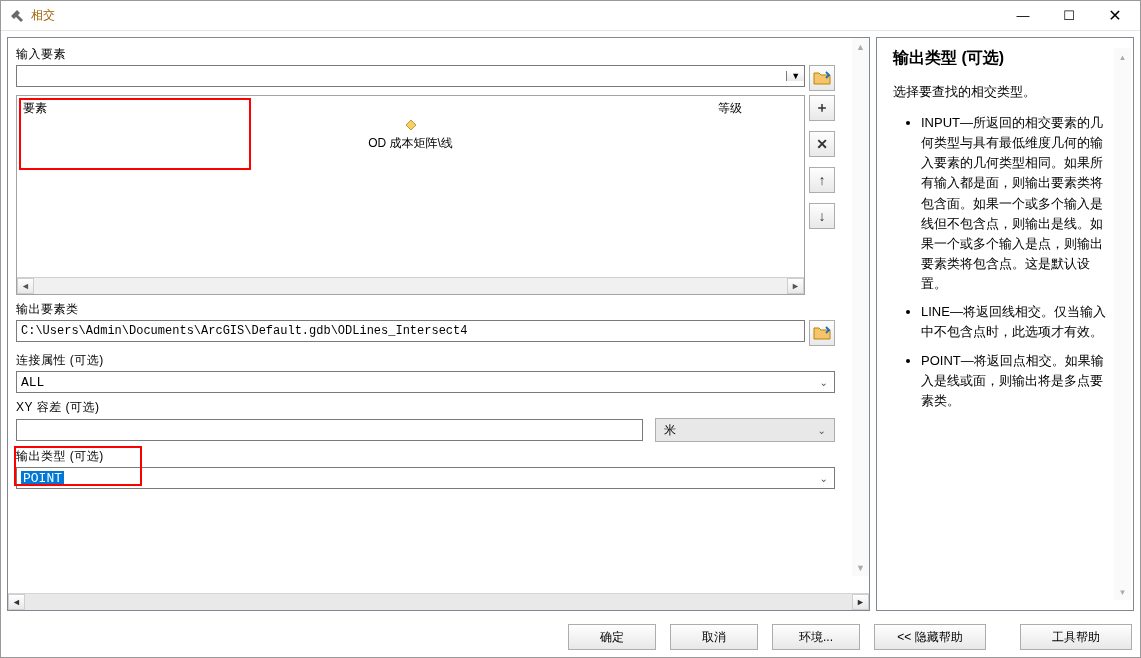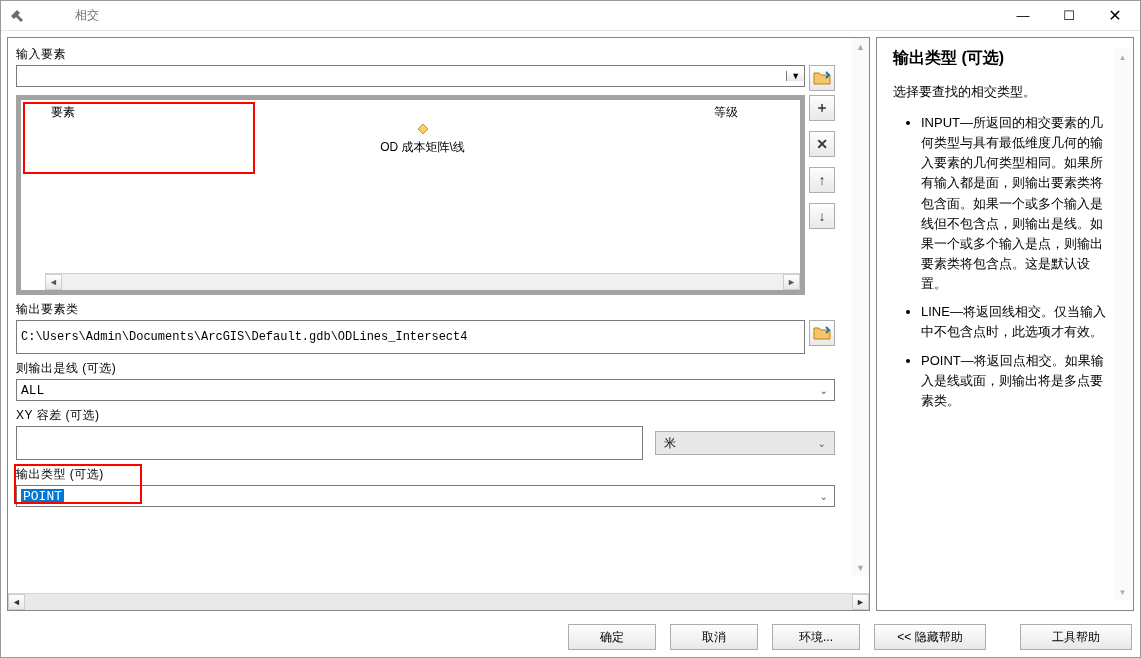--- a/index.html
+++ b/index.html
@@ -2,21 +2,21 @@
 <html><head>
 <meta charset="utf-8">
 <style>
 * { box-sizing: border-box; margin: 0; padding: 0; font-family: "Microsoft YaHei", "SimSun", Arial, sans-serif; }
 body { background: #fff; font-size: 12px; overflow: hidden; }
 
 .window { width: 1141px; height: 658px; border: 1px solid #999; display: flex; flex-direction: column; background: #fff; }
 
 .titlebar { height: 30px; display: flex; align-items: center; padding: 0 2px 0 8px; background: #fff; border-bottom: 1px solid #e5e5e5; }
 .titlebar .hammer { margin-right: 6px; width: 16px; height: 16px; display:flex; align-items:center; justify-content:center; }
-.titlebar .title { flex: 1; font-size: 12px; color: #737373; margin-left: 44px; }
+.titlebar .title { flex: 1; font-size: 12px; color: #a16207; }
 .titlebar .winbtn { width: 46px; height: 30px; display: flex; align-items: center; justify-content: center; font-family: Arial; font-size: 13px; color: #000; }
 .titlebar .winbtn.close { font-size: 16px; }
 
 .body { flex: 1; display: flex; padding: 6px; gap: 6px; overflow: hidden; }
 
 .left-pane { flex: 1; border: 1px solid #828790; display:flex; flex-direction:column; overflow:hidden; position:relative; }
 .left-content { flex:1; overflow:hidden; position:relative; }
 .form-area { padding: 8px 34px 8px 8px; height: 100%; overflow-y: hidden; }
 
 .label { font-size: 12px; color: #000; margin-top: 6px; margin-bottom: 2px; letter-spacing: 0.5px; }
@@ -27,37 +27,37 @@
 
 .combo-input { border: 1px solid #7a7a7a; background: #fff; height: 22px; display:flex; align-items:center; position:relative; }
 .combo-input input { border: none; outline: none; width: 100%; height: 100%; padding: 0 4px; font-size: 12px; }
 .combo-arrow-btn { width:18px; border-left:1px solid #7a7a7a; background:linear-gradient(#fff,#e8e8e8); display:flex; align-items:center; justify-content:center; font-size:9px; color:#000; }
 
 .icon-btn { width: 26px; height: 26px; border: 1px solid #adadad; background: linear-gradient(#fefefe,#e8e8e8); display: flex; align-items: center; justify-content: center; font-size: 14px; color: #333; }
 .icon-btn.folder svg { width:18px; height:16px; }
 .icon-btn.tools-col { width: 26px; height: 26px; }
 
 .feature-block { display:flex; gap:4px; margin-top:4px; }
-.feature-list-wrap { flex:1; border: 5px solid #a3a3a3; height: 200px; display:flex; flex-direction:column;padding-left:24px; }
+.feature-list-wrap { flex:1; border: 1px solid #a3a3a3; height: 200px; display:flex; flex-direction:column; }
 .redbox1 { position:absolute; border:2px solid #ff0000; pointer-events:none; }
 
 .feature-header { display:flex; padding: 4px 6px 2px 6px; }
 .fh-col1 { flex:1; font-size:12px; }
 .fh-col2 { width:80px; font-size:12px; }
 .feature-items { flex:1; overflow:auto; padding: 0 6px; }
 .feature-item { display:flex; align-items:center; height:18px; font-size:12px; gap:4px;flex-direction:column; }
 .feature-item .diamond { width:12px; height:12px; }
 
 .hscroll { height:17px; background:#f0f0f0; border-top:1px solid #d0d0d0; display:flex; }
 .hscroll .arrow { width:17px; display:flex; align-items:center; justify-content:center; font-size:9px; color:#555; border:1px solid #cecece; background:linear-gradient(#fefefe,#e8e8e8); }
 .hscroll .track { flex:1; }
 
 .tools-col { display:flex; flex-direction:column; gap:10px; padding-top:0; }
 
-.text-input { border:1px solid #7a7a7a; background:#fff; height:22px; padding:16px 4px; font-size:12px; outline:none; width:100%; font-family:"Courier New", monospace; }
+.text-input { border:1px solid #7a7a7a; background:#fff; height:22px; padding:8px 4px; font-size:12px; outline:none; width:100%; font-family:"Courier New", monospace; }
 
 .xy-row { display:flex; gap:12px; align-items:center; }
 .xy-row .text-input { flex:1; max-width: 640px; }
 .unit-select { flex:0 0 180px; height:24px; border:1px solid #adadad; background:#e8e8e8; display:flex; align-items:center; justify-content:space-between; padding:0 8px 0 8px; font-size:12px; }
 .unit-select .chev { font-size:10px; color:#555; }
 
 .output-type-block { position:relative; margin-top:6px; }
 .redbox2 { position:absolute; border:2px solid #ff0000; pointer-events:none; }
 .ot-select { width:100%; height:22px; border:1px solid #7a7a7a; background:#fff; display:flex; align-items:center; justify-content:space-between; padding:0 6px 0 4px; }
 .ot-select .val { background:#0078d7; color:#fff; padding:0 2px; font-family:"Courier New", monospace; font-size:13px; letter-spacing:0; }
@@ -166,21 +166,21 @@
           <div class="row">
             <input class="text-input grow" value="C:\Users\Admin\Documents\ArcGIS\Default.gdb\ODLines_Intersect4" style="">
             <div class="icon-btn folder">
               <svg viewBox="0 0 18 16">
                   <path d="M1 3h5l2 2h9v9H1z" fill="#f5c46b" stroke="#b8860b"></path>
                   <path d="M13 2l3 3-3 3" fill="none" stroke="#1e6fb8" stroke-width="1.8"></path>
                 </svg>
             </div>
           </div>
 
-          <div class="label">则输出是线 (可选)</div>
+          <div class="label">连接属性 (可选)</div>
           <div class="ot-select" style="height:22px;">
             <span style="font-family:'Courier New',monospace; font-size:13px;">ALL</span>
             <span class="chev">⌄</span>
           </div>
 
           <div class="label">XY 容差 (可选)</div>
           <div class="xy-row">
             <input class="text-input" value="" style="">
             <div class="unit-select">
               <span>米</span>

